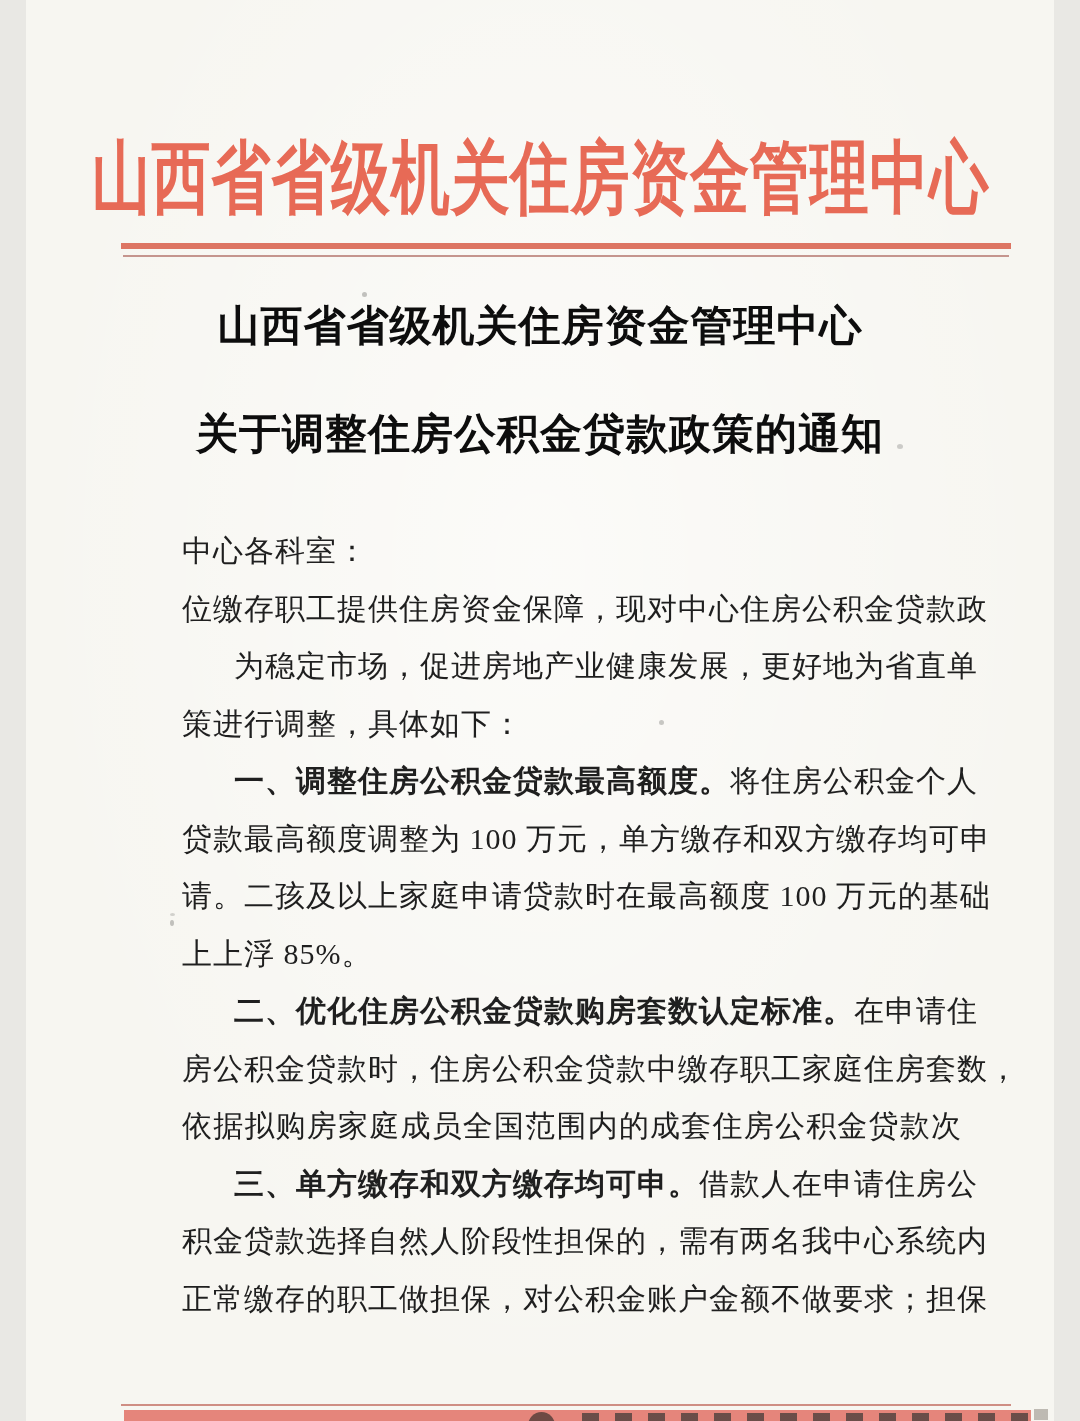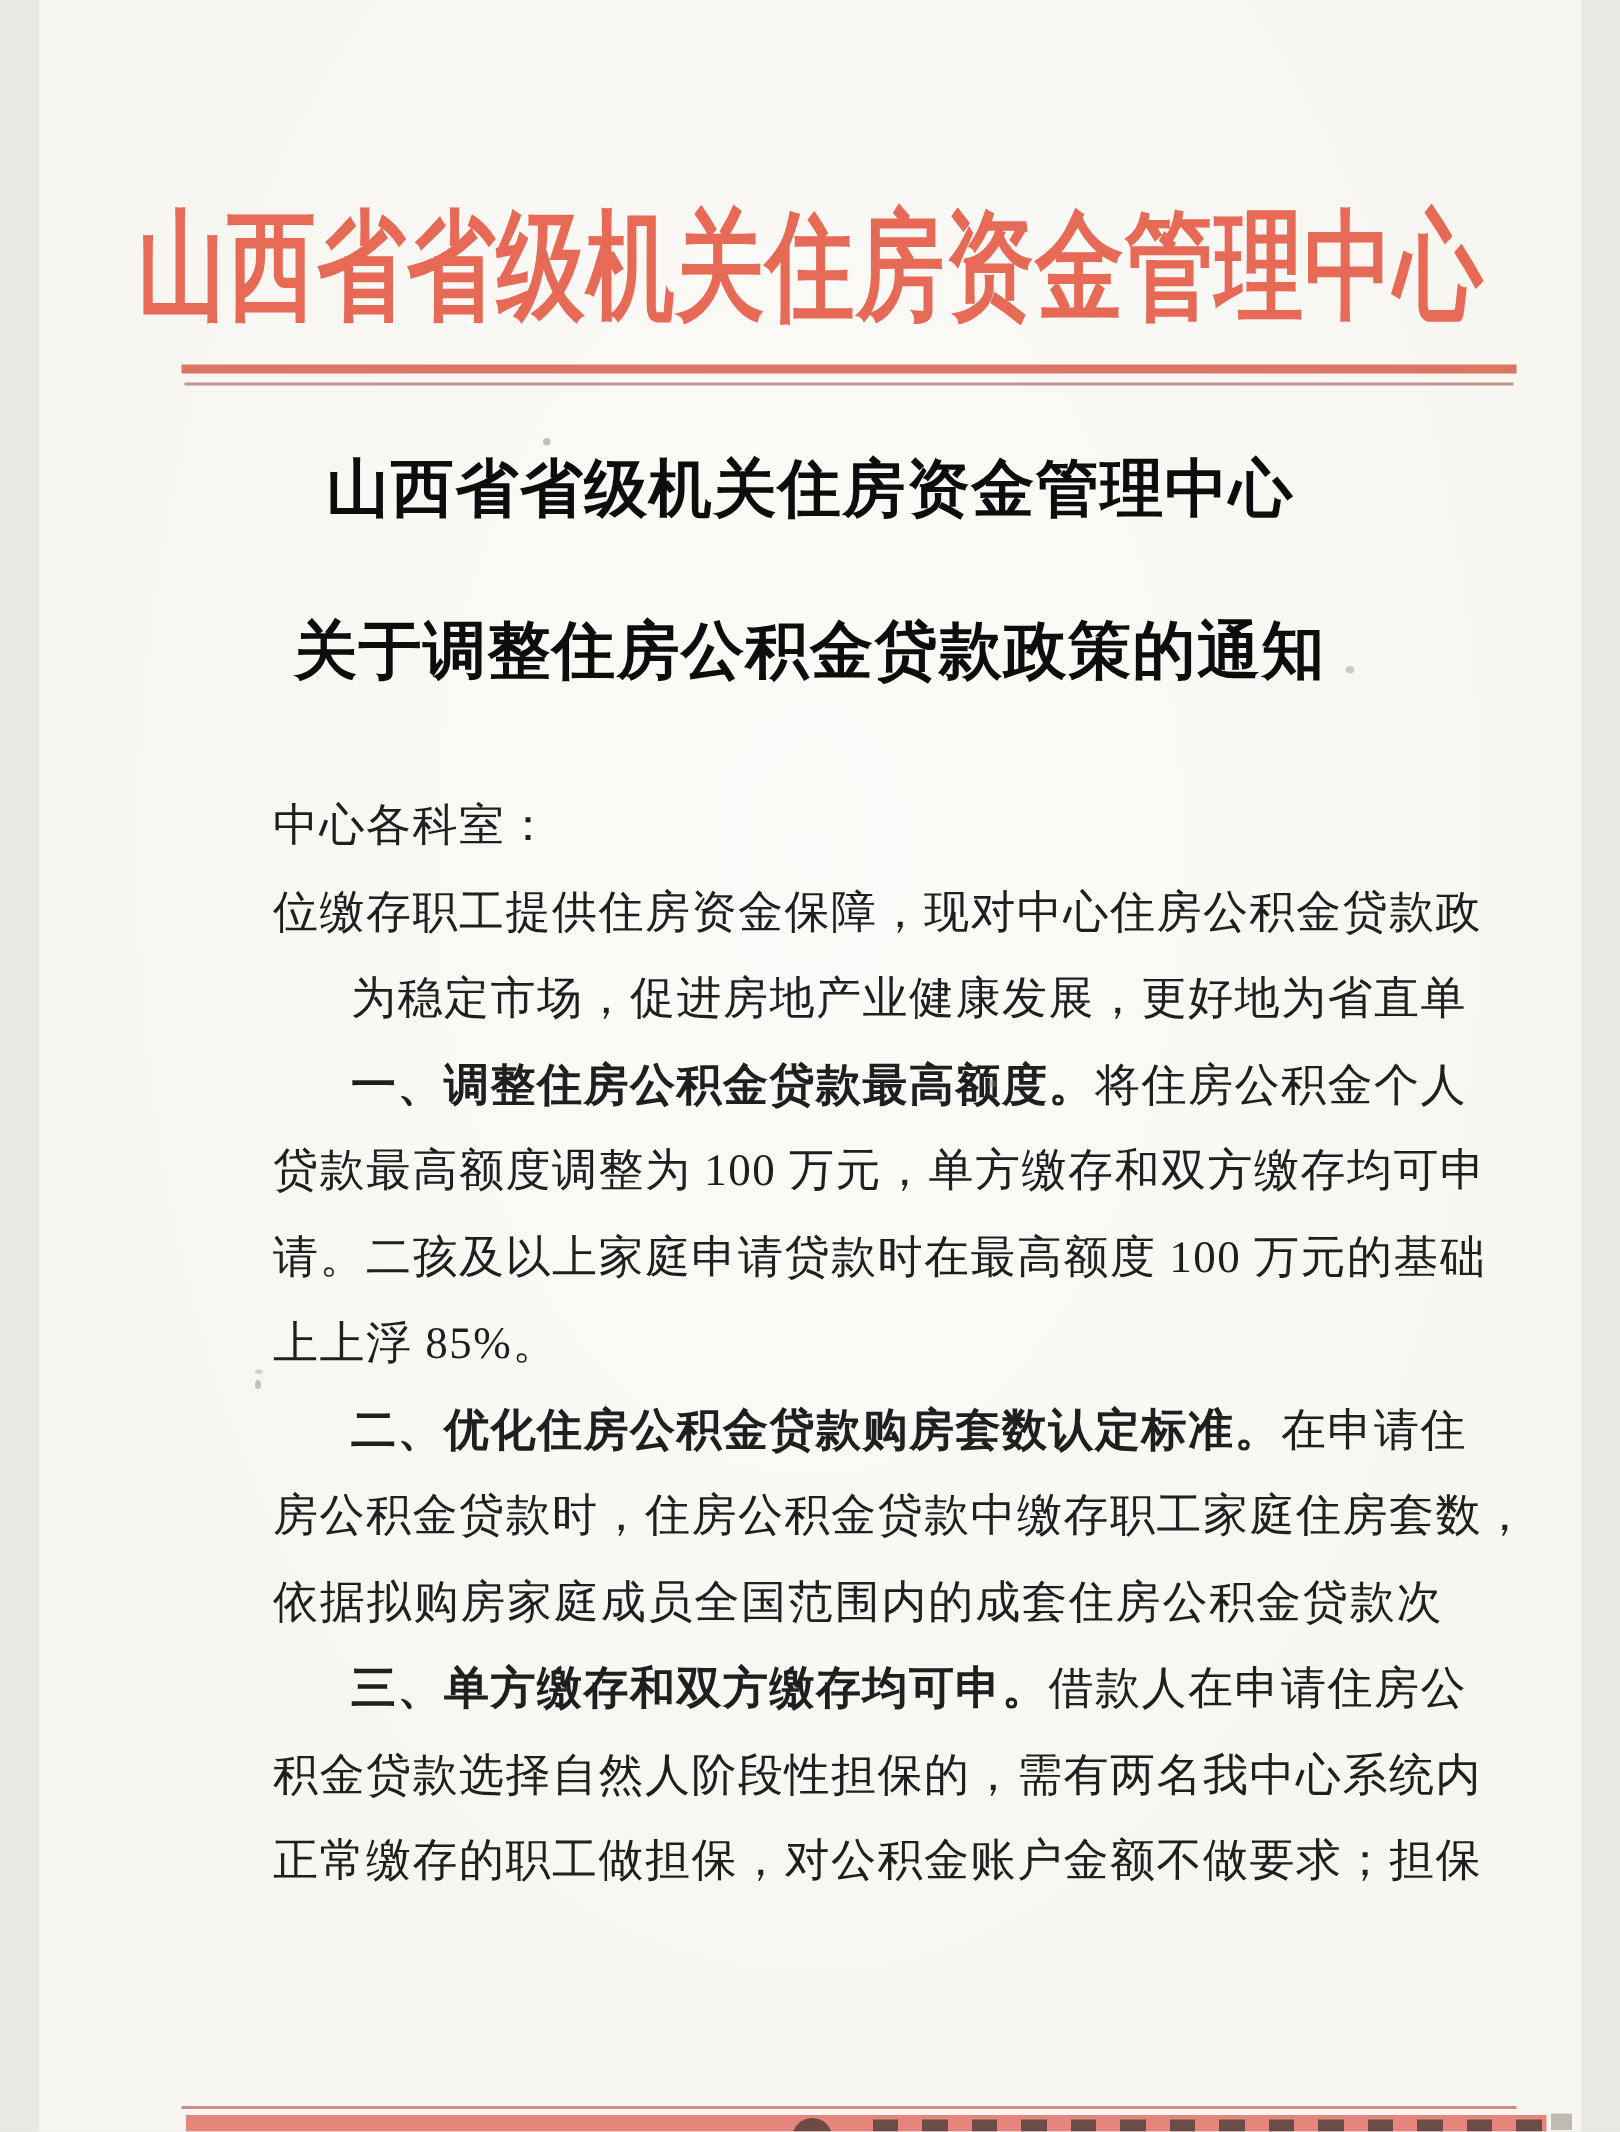--- a/index.html
+++ b/index.html
@@ -94,20 +94,21 @@
   <div class="rule-thick"></div>
   <div class="rule-thin"></div>
 
   <div class="doc-title l1">山西省省级机关住房资金管理中心</div>
   <div class="doc-title l2">关于调整住房公积金贷款政策的通知</div>
 
   <div class="body-block">
       <div class="line"><span class="seg">中心各科室：</span></div>
       <div class="line fill"><span class="seg">位缴存职工提供住房资金保障，现对中心住房公积金贷款政</span></div>
       <div class="line fill indent"><span class="seg">为稳定市场，促进房地产业健康发展，更好地为省直单</span></div>
+      <div class="line"><span class="seg">策进行调整，具体如下：</span></div>
       <div class="line fill indent"><span class="seg bold">一、调整住房公积金贷款最高额度。</span><span class="seg">将住房公积金个人</span></div>
       <div class="line fill"><span class="seg">贷款最高额度调整为 100 万元，单方缴存和双方缴存均可申</span></div>
       <div class="line fill"><span class="seg">请。二孩及以上家庭申请贷款时在最高额度 100 万元的基础</span></div>
       <div class="line"><span class="seg">上上浮 85%。</span></div>
       <div class="line fill indent"><span class="seg bold">二、优化住房公积金贷款购房套数认定标准。</span><span class="seg">在申请住</span></div>
       <div class="line fill"><span class="seg">房公积金贷款时，住房公积金贷款中缴存职工家庭住房套数，</span></div>
       <div class="line fill"><span class="seg">依据拟购房家庭成员全国范围内的成套住房公积金贷款次</span></div>
       <div class="line fill indent"><span class="seg bold">三、单方缴存和双方缴存均可申。</span><span class="seg">借款人在申请住房公</span></div>
       <div class="line fill"><span class="seg">积金贷款选择自然人阶段性担保的，需有两名我中心系统内</span></div>
       <div class="line fill"><span class="seg">正常缴存的职工做担保，对公积金账户金额不做要求；担保</span></div>

